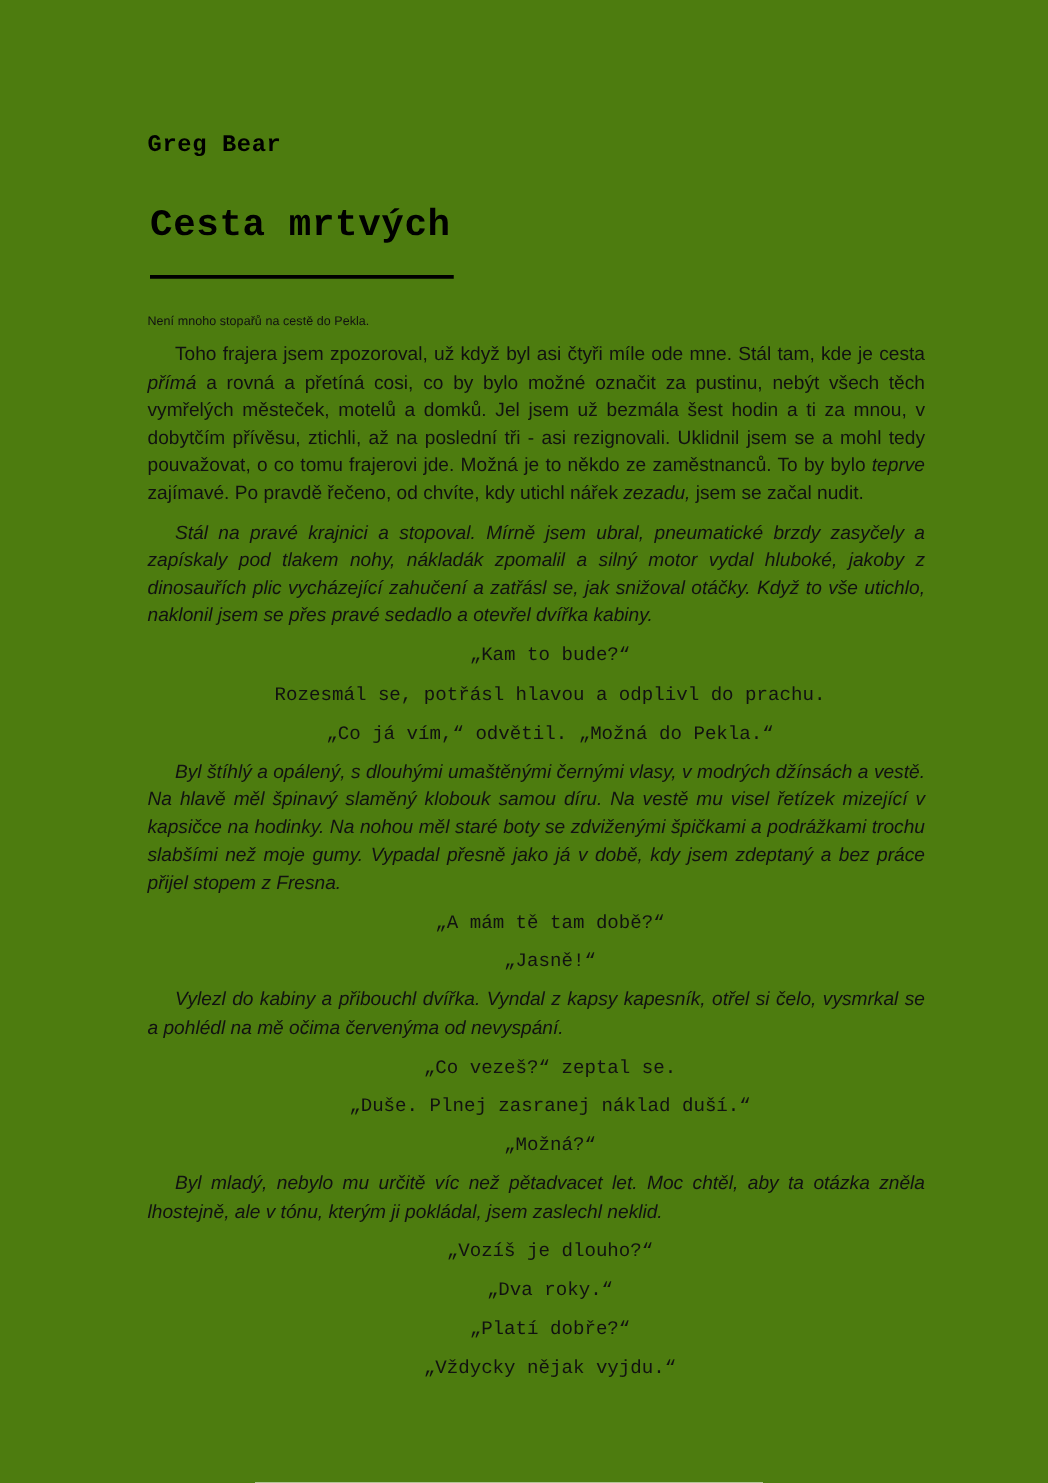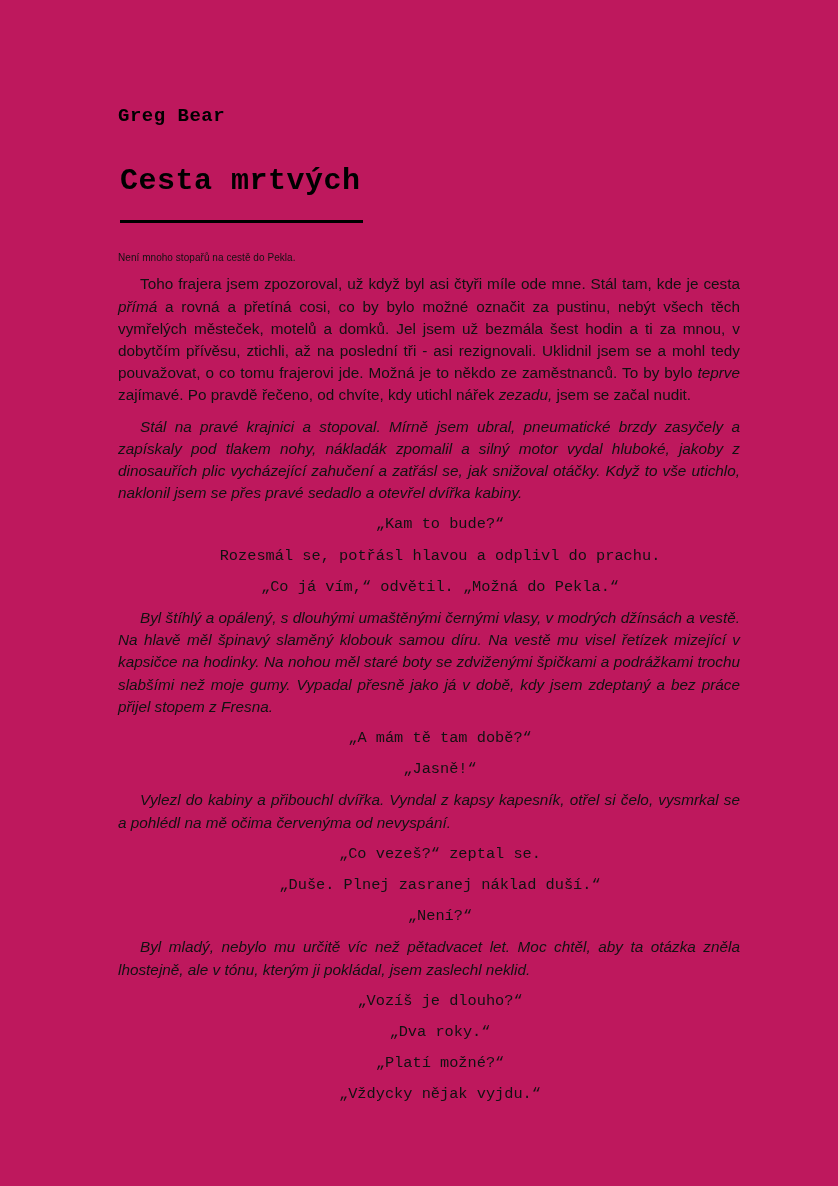--- a/index.html
+++ b/index.html
@@ -10,21 +10,21 @@
   }
   body {
     font-family: "Liberation Sans", sans-serif;
     color: #111111;
   }
   .page {
     position: relative;
     width: 838px;
     height: 1186px;
     margin: 0 auto;
-    background: #be185d;
+    background: #4d7c0f;
     overflow: hidden;
     box-sizing: border-box;
   }
   .content {
     position: absolute;
     left: 118px;
     top: 0;
     width: 622px;
   }
   .author {
@@ -117,24 +117,24 @@
 
     <p class="body-par spaced">Byl štíhlý a opálený, s dlouhými umaštěnými černými vlasy, v modrých džínsách a vestě. Na hlavě měl špinavý slaměný klobouk samou díru. Na vestě mu visel řetízek mizející v kapsičce na hodinky. Na nohou měl staré boty se zdviženými špičkami a podrážkami trochu slabšími než moje gumy. Vypadal přesně jako já v době, kdy jsem zdeptaný a bez práce přijel stopem z Fresna.</p>
 
     <p class="dialogue">„A mám tě tam době?“</p>
     <p class="dialogue">„Jasně!“</p>
 
     <p class="body-par spaced">Vylezl do kabiny a přibouchl dvířka. Vyndal z kapsy kapesník, otřel si čelo, vysmrkal se a pohlédl na mě očima červenýma od nevyspání.</p>
 
     <p class="dialogue">„Co vezeš?“ zeptal se.</p>
     <p class="dialogue">„Duše. Plnej zasranej náklad duší.“</p>
-    <p class="dialogue">„Není?“</p>
+    <p class="dialogue">„Možná?“</p>
 
     <p class="body-par spaced">Byl mladý, nebylo mu určitě víc než pětadvacet let. Moc chtěl, aby ta otázka zněla lhostejně, ale v tónu, kterým ji pokládal, jsem zaslechl neklid.</p>
 
 
     <p class="dialogue">„Vozíš je dlouho?“</p>
     <p class="dialogue">„Dva roky.“</p>
-    <p class="dialogue">„Platí možné?“</p>
+    <p class="dialogue">„Platí dobře?“</p>
     <p class="dialogue">„Vždycky nějak vyjdu.“</p>
 
   </div>
 </div>
 
 </body></html>

